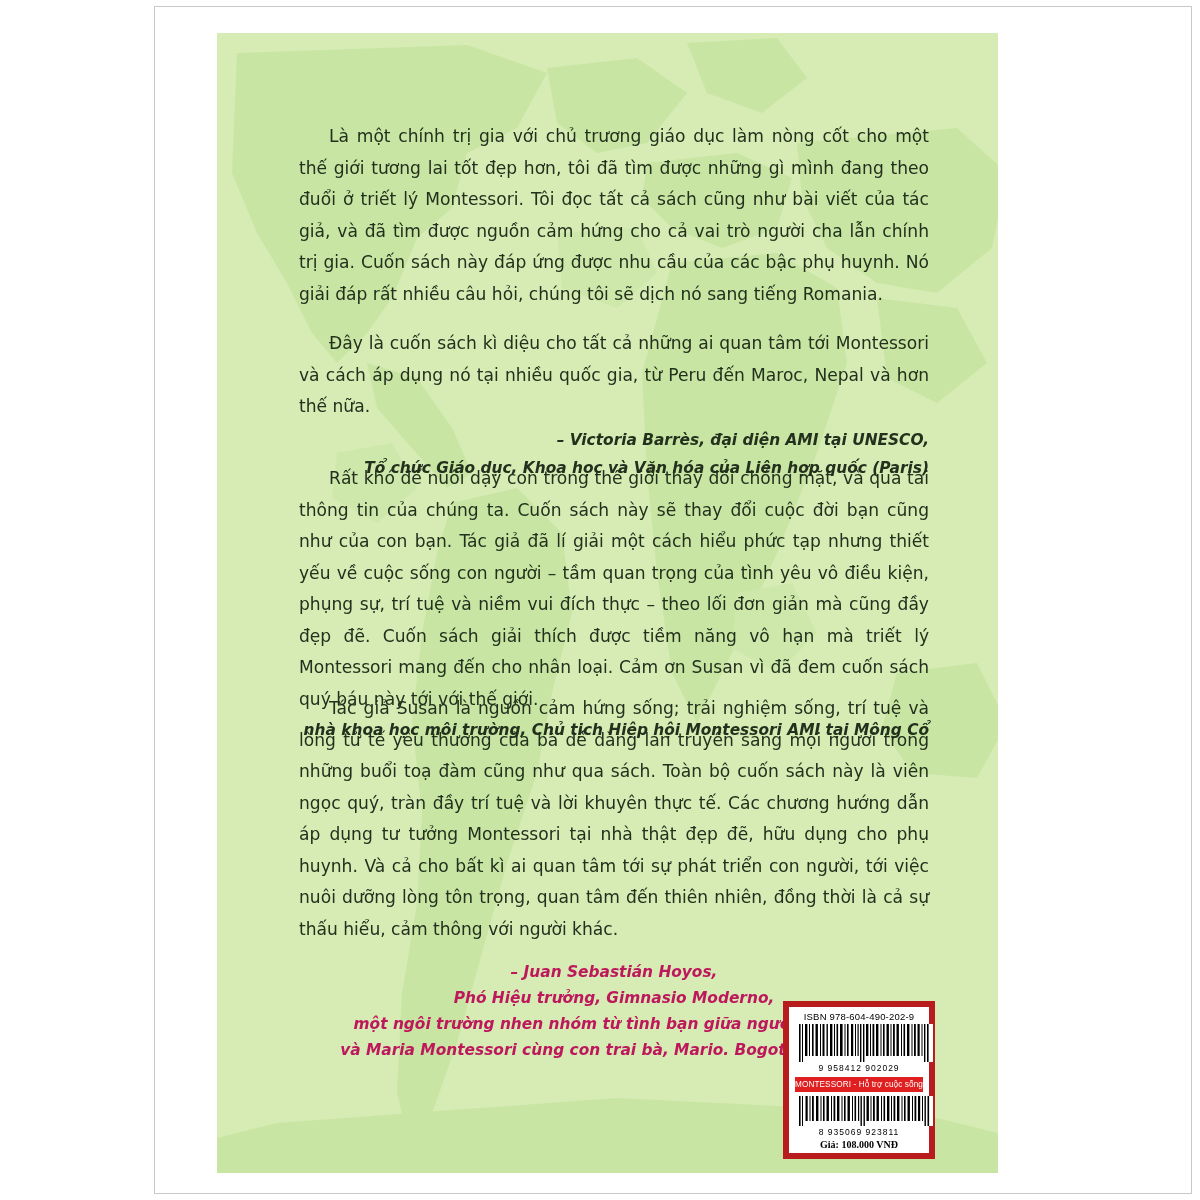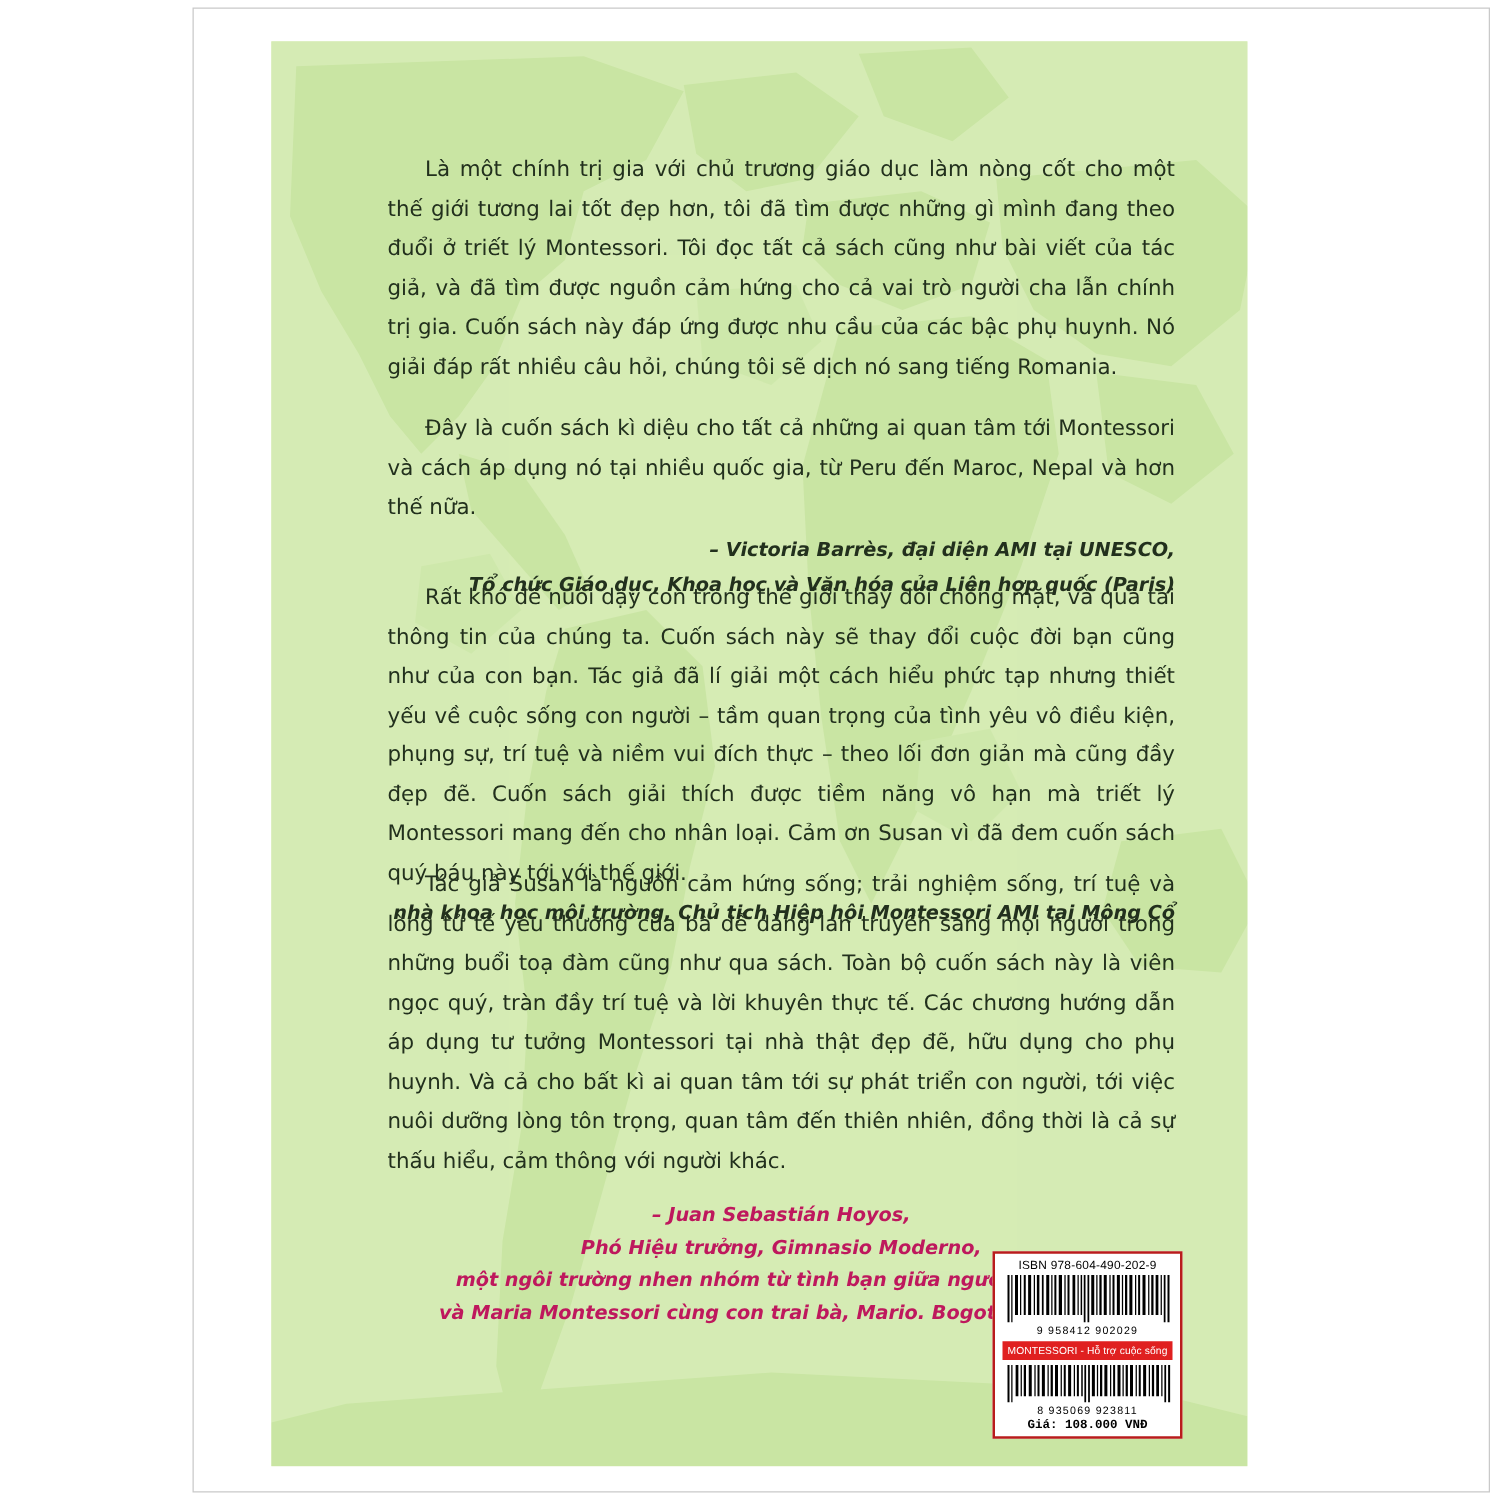--- a/index.html
+++ b/index.html
@@ -41,21 +41,21 @@
   
   .map-bg {
     position: absolute;
     inset: 0;
     opacity: 0.55;
   }
   .map-bg svg { display: block; width: 100%; height: 100%; }
 
   .content {
     position: absolute;
-    left: 15px; top: 0;
+    left: 4px; top: 0;
     width: 781px;
     height: 1140px;
     padding: 16px;
     box-sizing: border-box;
   }
   .block {
     position: absolute;
     left: 78px;
     width: 630px;
     color: #1d2a1a;
@@ -88,21 +88,21 @@
   }
   .attrib-lines { margin-top: 4px; }
 
   
   .isbn-box {
     position: absolute;
     left: 562px;
     top: 968px;
     width: 152px;
     background: #ffffff;
-    border: 2px solid #b91c1c;
+    border: 6px solid #b91c1c;
     box-sizing: border-box;
     padding: 4px 0 3px 0;
     text-align: center;
   }
   .isbn-text {
     font-family: "Liberation Sans", sans-serif;
     font-size: 9.5px;
     color: #000;
     letter-spacing: 0.2px;
     margin-bottom: 2px;
@@ -123,21 +123,21 @@
     margin: 4px 6px 4px 6px;
     background: #e02020;
     color: #ffffff;
     font-family: "Liberation Sans", sans-serif;
     font-size: 8.2px;
     padding: 3px 0;
     letter-spacing: 0.1px;
   }
   .barcode2 { height: 30px; margin: 0 8px; display: block; }
   .price {
-    font-family: Liberation Mono, monospace;
+    font-family: Liberation Serif, serif;
     font-size: 10px;
     font-weight: bold;
     color: #000;
     margin-top: 2px;
   }
 </style>
 </head>
 <body>
 
 <div id="page">

